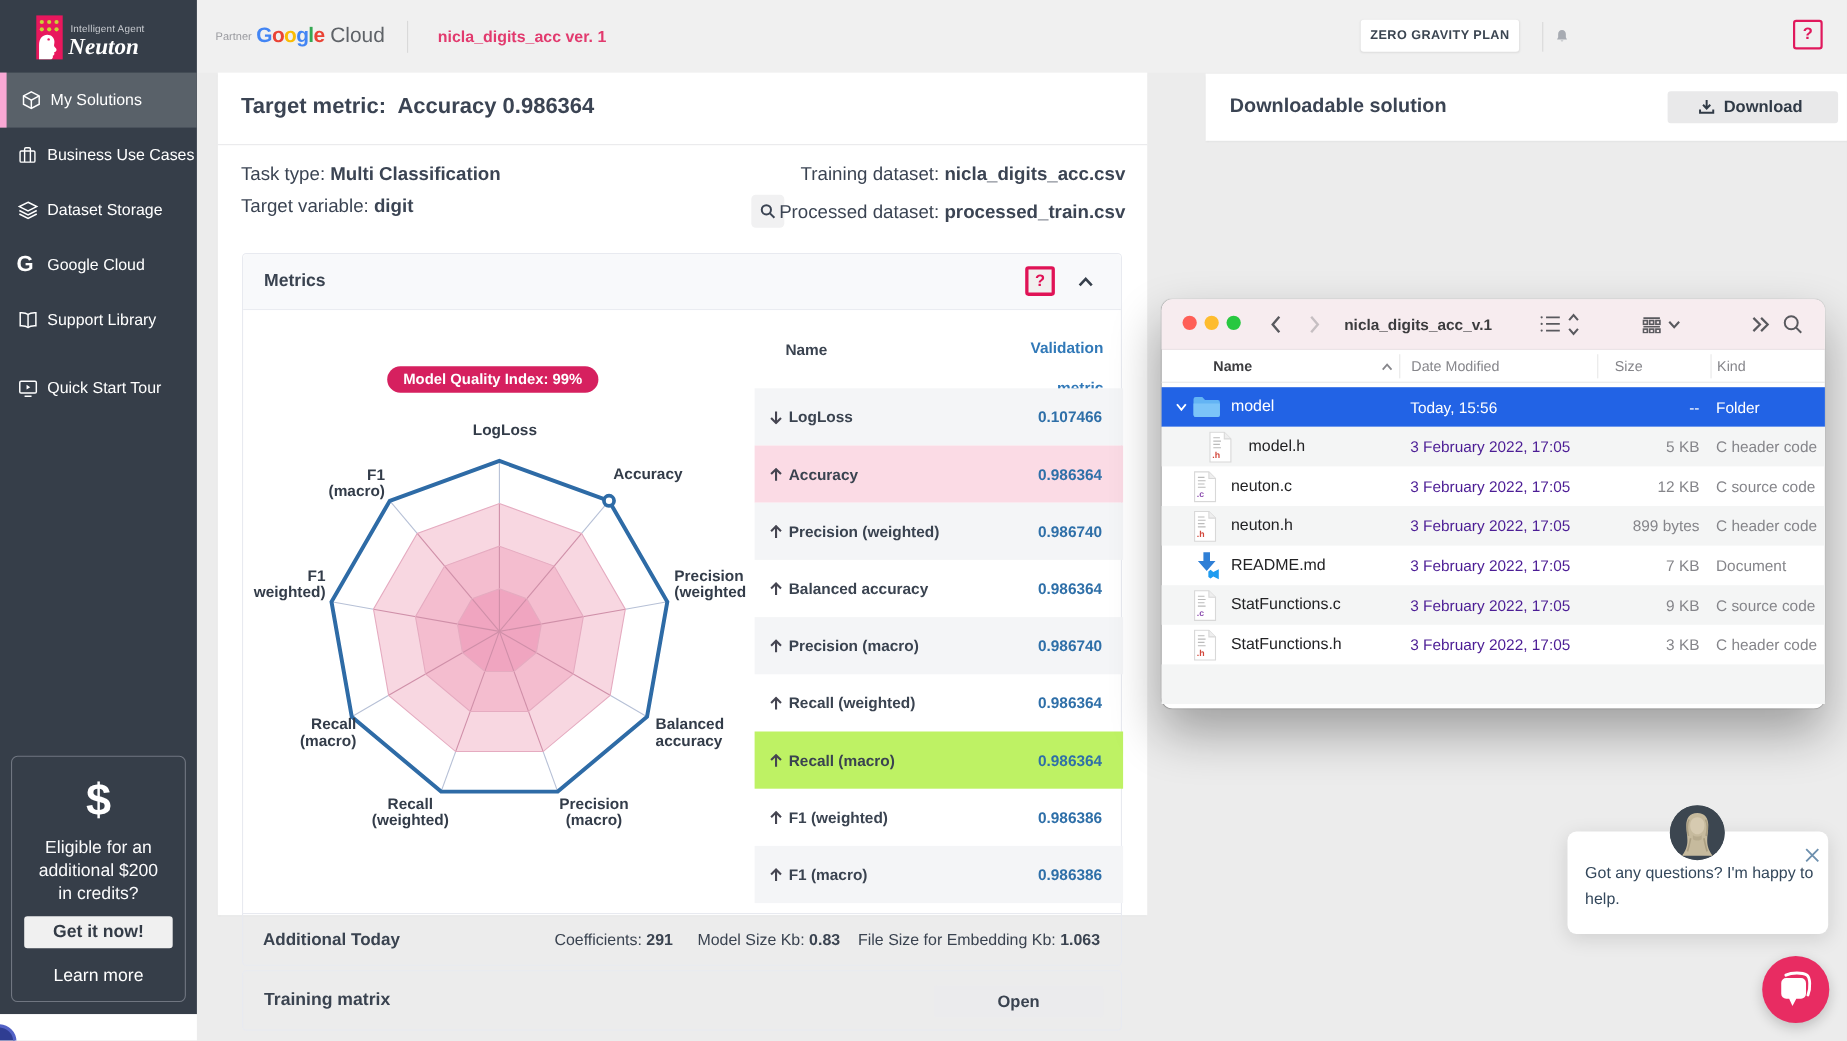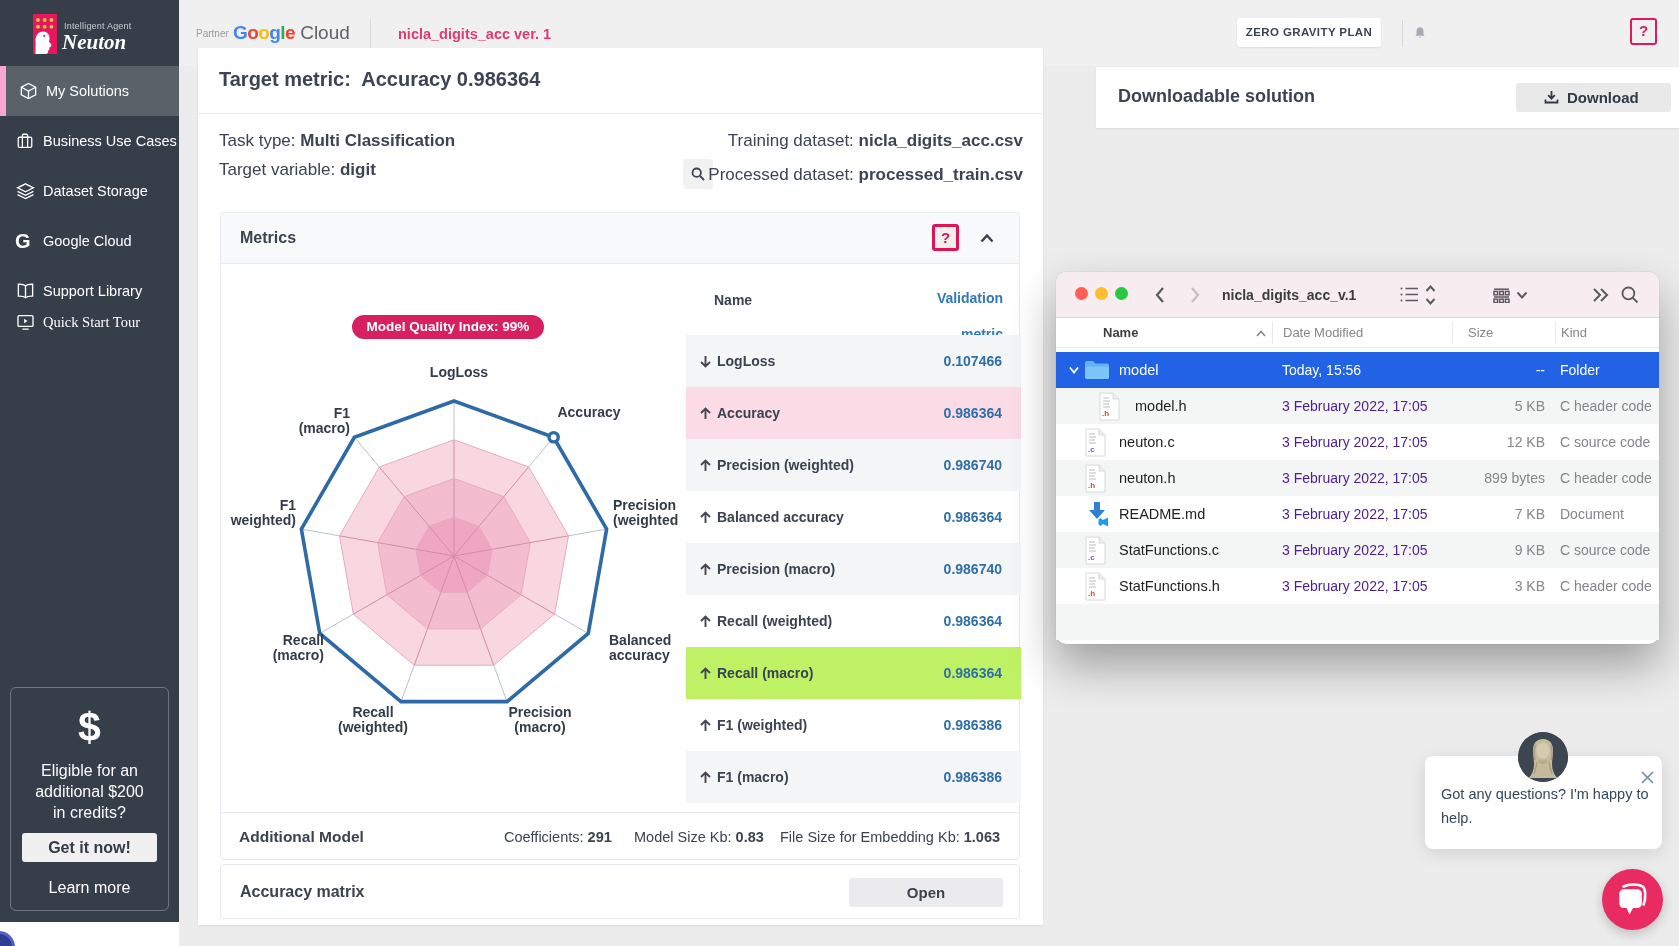--- a/index.html
+++ b/index.html
@@ -102,40 +102,40 @@
     <div style="position:absolute;left:15px;top:50%;transform:translateY(-50%);font-size:20px;font-weight:bold;color:#ffffff;">G</div>
     <span class="lbl">Google Cloud</span>
   </div>
   <div class="menuitem" style="top:266px;text-align:right;">
     <svg width="19" height="19" viewBox="0 0 24 24" fill="none" stroke="#ffffff" stroke-width="1.7">
           <path d="M12 5.5 C10 3.8 7.5 3.5 4.5 3.5 L3 3.5 L3 18.5 L4.5 18.5 C7.5 18.5 10 18.8 12 20.5 C14 18.8 16.5 18.5 19.5 18.5 L21 18.5 L21 3.5 L19.5 3.5 C16.5 3.5 14 3.8 12 5.5 Z"></path>
           <path d="M12 5.5 L12 20.5"></path>
         </svg>
     <span class="lbl">Support Library</span>
   </div>
-  <div class="menuitem" style="top:297px;font-family:Liberation Serif, serif;">
+  <div class="menuitem" style="top:328px;">
     <svg width="19" height="19" viewBox="0 0 24 24" fill="none" stroke="#ffffff" stroke-width="1.7">
           <rect x="2.5" y="4" width="19" height="13.5" rx="1.5"></rect>
           <path d="M8 21 L16 21"></path>
           <path d="M10.3 8 L14.5 10.75 L10.3 13.5 Z" fill="#ffffff" stroke="none"></path>
         </svg>
     <span class="lbl">Quick Start Tour</span>
   </div>
 
   <div class="abs" style="left:10px;top:687px;width:159px;height:224px;border:1px solid #707681;border-radius:6px;color:#ffffff;">
     <div style="position:absolute;left:0;width:100%;top:16px;text-align:center;font-size:41px;font-weight:bold;">$</div>
     <div style="position:absolute;left:0;width:100%;top:72px;text-align:center;font-size:16px;line-height:21px;color:#fbfbfc;">Eligible for an<br>additional $200<br>in credits?</div>
     <div style="position:absolute;left:11px;top:145px;width:135px;height:29px;background:#f0f0f0;border-radius:3px;text-align:center;line-height:29px;font-size:16px;font-weight:bold;color:#333b46;">Get it now!</div>
     <div style="position:absolute;left:0;width:100%;top:191px;text-align:center;font-size:16px;">Learn more</div>
   </div>
 </div>
 <div class="abs" style="left:0;top:922px;width:179px;height:24px;background:#ffffff;"></div>
 <div class="abs" style="left:-17px;top:931px;width:32px;height:32px;border-radius:50%;background:#2f3d92;border:3px solid #5362c6;"></div>
 
-<div class="card" style="left:198px;top:48px;width:845px;height:877px;">
+<div class="card" style="left:198px;top:66px;width:845px;height:766px;">
 
   <div class="abs" style="left:21px;top:20px;font-size:20px;font-weight:bold;color:#3b4453;">Target metric:&nbsp; Accuracy 0.986364</div>
   <div class="abs" style="left:0;top:65px;width:845px;height:1px;background:#e9e9ec;"></div>
 
   <div class="abs" style="left:21px;top:83px;font-size:17px;color:#3b4453;">Task type: <b>Multi Classification</b></div>
   <div class="abs" style="left:21px;top:112px;font-size:17px;color:#3b4453;">Target variable: <b>digit</b></div>
   <div class="abs" style="right:20px;top:83px;font-size:17px;color:#3b4453;">Training dataset: <b>nicla_digits_acc.csv</b></div>
   <div class="abs" style="left:485px;top:111px;width:30px;height:30px;background:#f1f1f2;border-radius:4px;">
     <svg style="position:absolute;left:7px;top:7px;" width="16" height="16" viewBox="0 0 16 16" fill="none" stroke="#3b4453" stroke-width="1.8">
           <circle cx="6.7" cy="6.7" r="4.2"></circle>
@@ -187,21 +187,21 @@
       <polygon points="0,-77.5 49.82,-59.37 76.32,-13.45 67.12,38.75 26.51,72.82 -26.51,72.82 -67.12,38.75 -76.32,-13.45 -49.82,-59.37"></polygon>
       <polygon points="0,-38.75 24.91,-29.69 38.16,-6.73 33.56,19.38 13.25,36.41 -13.25,36.41 -33.56,19.38 -38.16,-6.73 -24.91,-29.69"></polygon>
     </g>
     <polygon points="0,-155 99.64,-118.74 152.64,-26.91 134.23,77.50 53.01,145.65 -53.01,145.65 -134.23,77.50 -152.64,-26.91 -99.64,-118.74" fill="none" stroke="#2e6ba6" stroke-width="3.6"></polygon>
     <circle cx="99.64" cy="-118.74" r="4.6" fill="#ffffff" stroke="#2e6ba6" stroke-width="3.4"></circle>
   </svg>
 
   <div class="rlab" style="left:206px;top:317px;text-align:center;">LogLoss</div>
   <div class="rlab" style="left:336px;top:357px;text-align:center;">Accuracy</div>
   <div class="rlab" style="left:415px;top:450px;">Precision<br>(weighted</div>
-  <div class="rlab" style="left:398px;top:585px;margin-left:13px;">Balanced<br>accuracy</div>
+  <div class="rlab" style="left:398px;top:585px;">Balanced<br>accuracy</div>
   <div class="rlab" style="left:287px;top:657px;text-align:center;">Precision<br>(macro)</div>
   <div class="rlab" style="left:120px;top:657px;text-align:center;">Recall<br>(weighted)</div>
   <div class="rlab" style="left:16px;top:585px;text-align:right;">Recall<br>(macro)</div>
   <div class="rlab" style="left:-12px;top:450px;text-align:right;">F1<br>weighted)</div>
   <div class="rlab" style="left:42px;top:358px;text-align:right;">F1<br>(macro)</div>
 
   <div class="abs" style="left:516px;top:244px;font-size:14px;font-weight:bold;color:#3a4350;">Name</div>
   <div class="abs" style="left:688px;top:232px;width:117px;text-align:right;font-size:14px;font-weight:bold;color:#3179b8;line-height:36px;">Validation<br>metric</div>
   <div class="abs" style="left:488px;top:287px;width:335px;">
     <div class="mrow" style="top:0;background:#f4f5f7;">
@@ -254,28 +254,28 @@
         </div>
     <div class="mrow" style="top:416px;background:#f4f5f7;">
           <span class="nm"><svg class="ar" width="11" height="13" viewBox="0 0 11 13" fill="none" stroke="#454551" stroke-width="1.9">
               <path d="M5.5 12 L5.5 2 M1 6 L5.5 1.5 L10 6"></path>
             </svg>F1 (macro)</span>
           <span class="vl">0.986386</span>
         </div>
   </div>
 
   <div class="abs" style="left:22px;top:764px;width:800px;height:48px;border-top:1px solid #e8eaf0;">
-    <div class="abs" style="left:19px;top:15px;font-size:15.5px;font-weight:bold;color:#3a4350;">Additional Model</div>
+    <div class="abs" style="left:19px;top:15px;font-size:15.5px;font-weight:bold;color:#3a4350;">Additional Today</div>
     <div class="abs" style="left:284px;top:16px;font-size:14.5px;color:#3a4350;">Coefficients: <b>291</b></div>
     <div class="abs" style="left:414px;top:16px;font-size:14.5px;color:#3a4350;">Model Size Kb: <b>0.83</b></div>
     <div class="abs" style="left:560px;top:16px;font-size:14.5px;color:#3a4350;white-space:nowrap;">File Size for Embedding Kb: <b>1.063</b></div>
   </div>
 
   <div class="abs" style="left:22px;top:816px;width:800px;height:55px;border:1px solid #e8eaf0;border-radius:4px;">
-    <div class="abs" style="left:19px;top:18px;font-size:16px;font-weight:bold;color:#3a4350;">Accuracy matrix</div>
+    <div class="abs" style="left:19px;top:18px;font-size:16px;font-weight:bold;color:#3a4350;">Training matrix</div>
     <div class="abs" style="left:628px;top:13px;width:154px;height:29px;background:#ebebed;border-radius:3px;text-align:center;line-height:29px;font-size:15px;font-weight:bold;color:#3a4350;">Open</div>
   </div>
 </div>
 
 <div class="card" style="left:1096px;top:67px;width:596px;height:61px;text-align:center;">
   <div class="abs" style="left:22px;top:19px;font-size:18px;font-weight:bold;color:#3b4453;">Downloadable solution</div>
   <div class="abs" style="left:420px;top:16px;width:155px;height:29px;background:#e9e9ea;border-radius:3px;">
     <svg style="position:absolute;left:28px;top:7px;" width="15" height="15" viewBox="0 0 15 15">
           <path d="M7.5 1 L7.5 8 M4.2 5.2 L7.5 8.6 L10.8 5.2" fill="none" stroke="#303a46" stroke-width="1.8"></path>
           <path d="M1.5 9.5 L1.5 12.5 L13.5 12.5 L13.5 9.5" fill="none" stroke="#303a46" stroke-width="1.8"></path>

